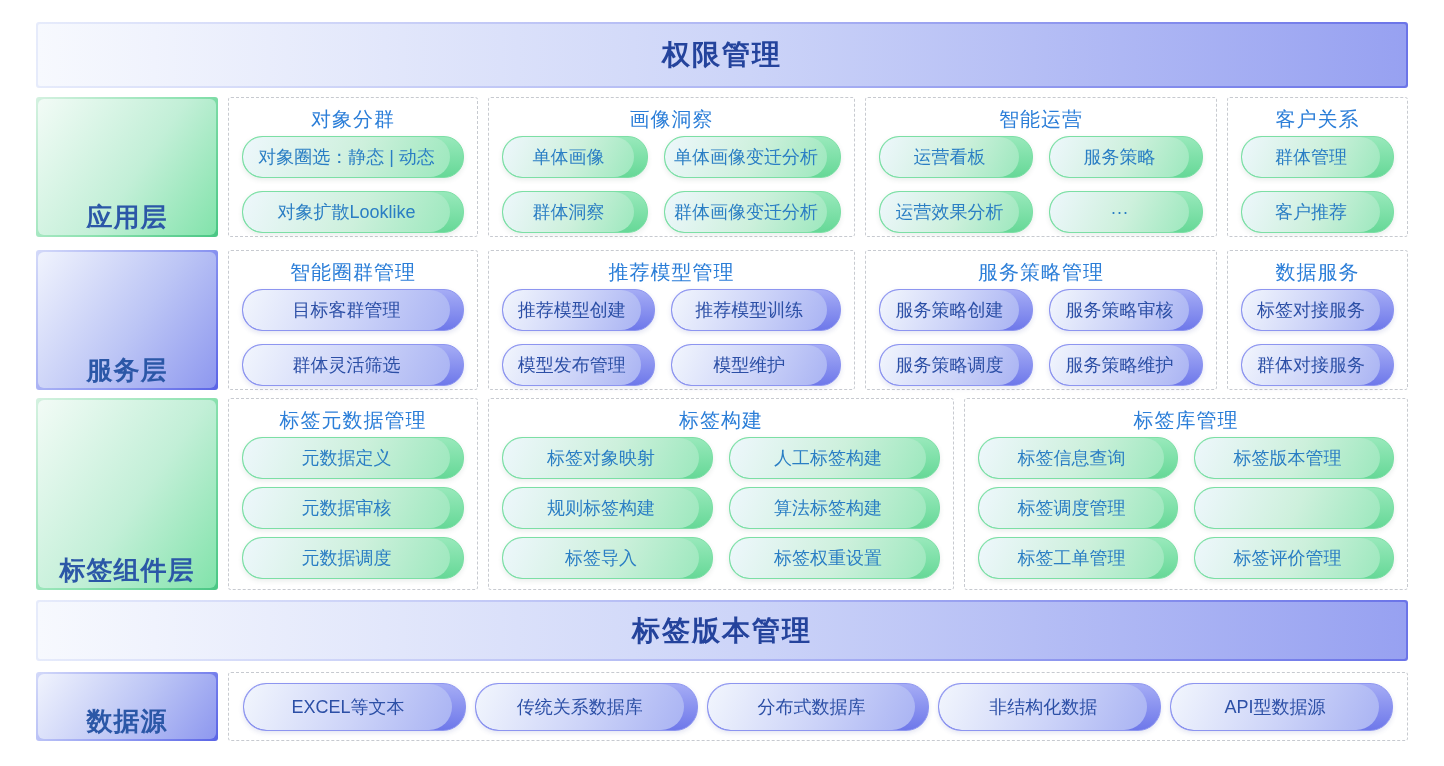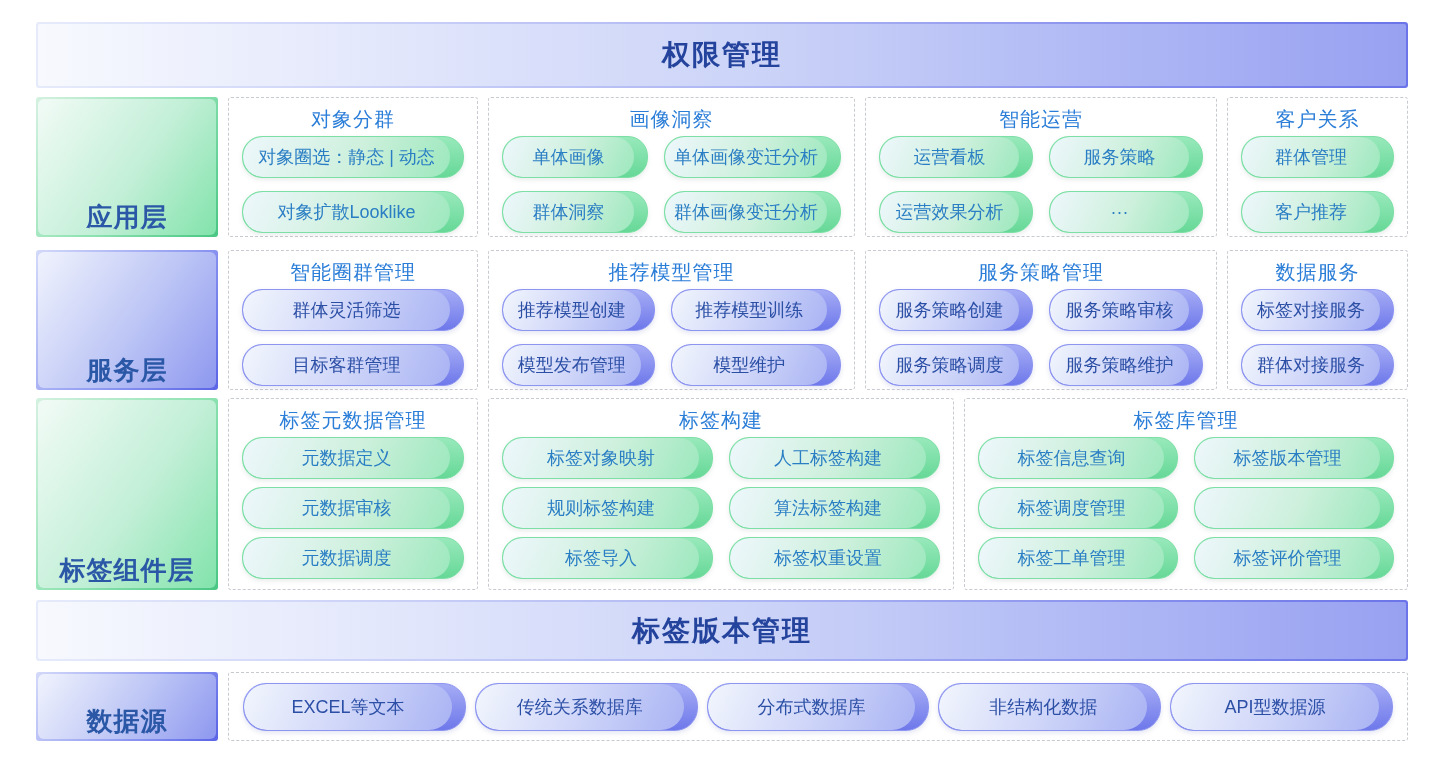--- a/index.html
+++ b/index.html
@@ -196,25 +196,25 @@
           <div class="label-inner">
             <span class="label-text">服务层</span>
           </div>
         </div>
         <div class="groups">
           <div class="group">
             <div class="group-title">智能圈群管理</div>
             <div class="pill-grid cols-1">
               <div class="pill theme-blue">
                 <i class="pill-body"></i>
+                <span class="pill-text">目标客群管理</span>
+              </div>
+              <div class="pill theme-blue">
+                <i class="pill-body"></i>
                 <span class="pill-text">群体灵活筛选</span>
-              </div>
-              <div class="pill theme-blue">
-                <i class="pill-body"></i>
-                <span class="pill-text">目标客群管理</span>
               </div>
             </div>
           </div>
           <div class="group">
             <div class="group-title">推荐模型管理</div>
             <div class="pill-grid cols-2">
               <div class="pill theme-blue">
                 <i class="pill-body"></i>
                 <span class="pill-text">推荐模型创建</span>
               </div>

